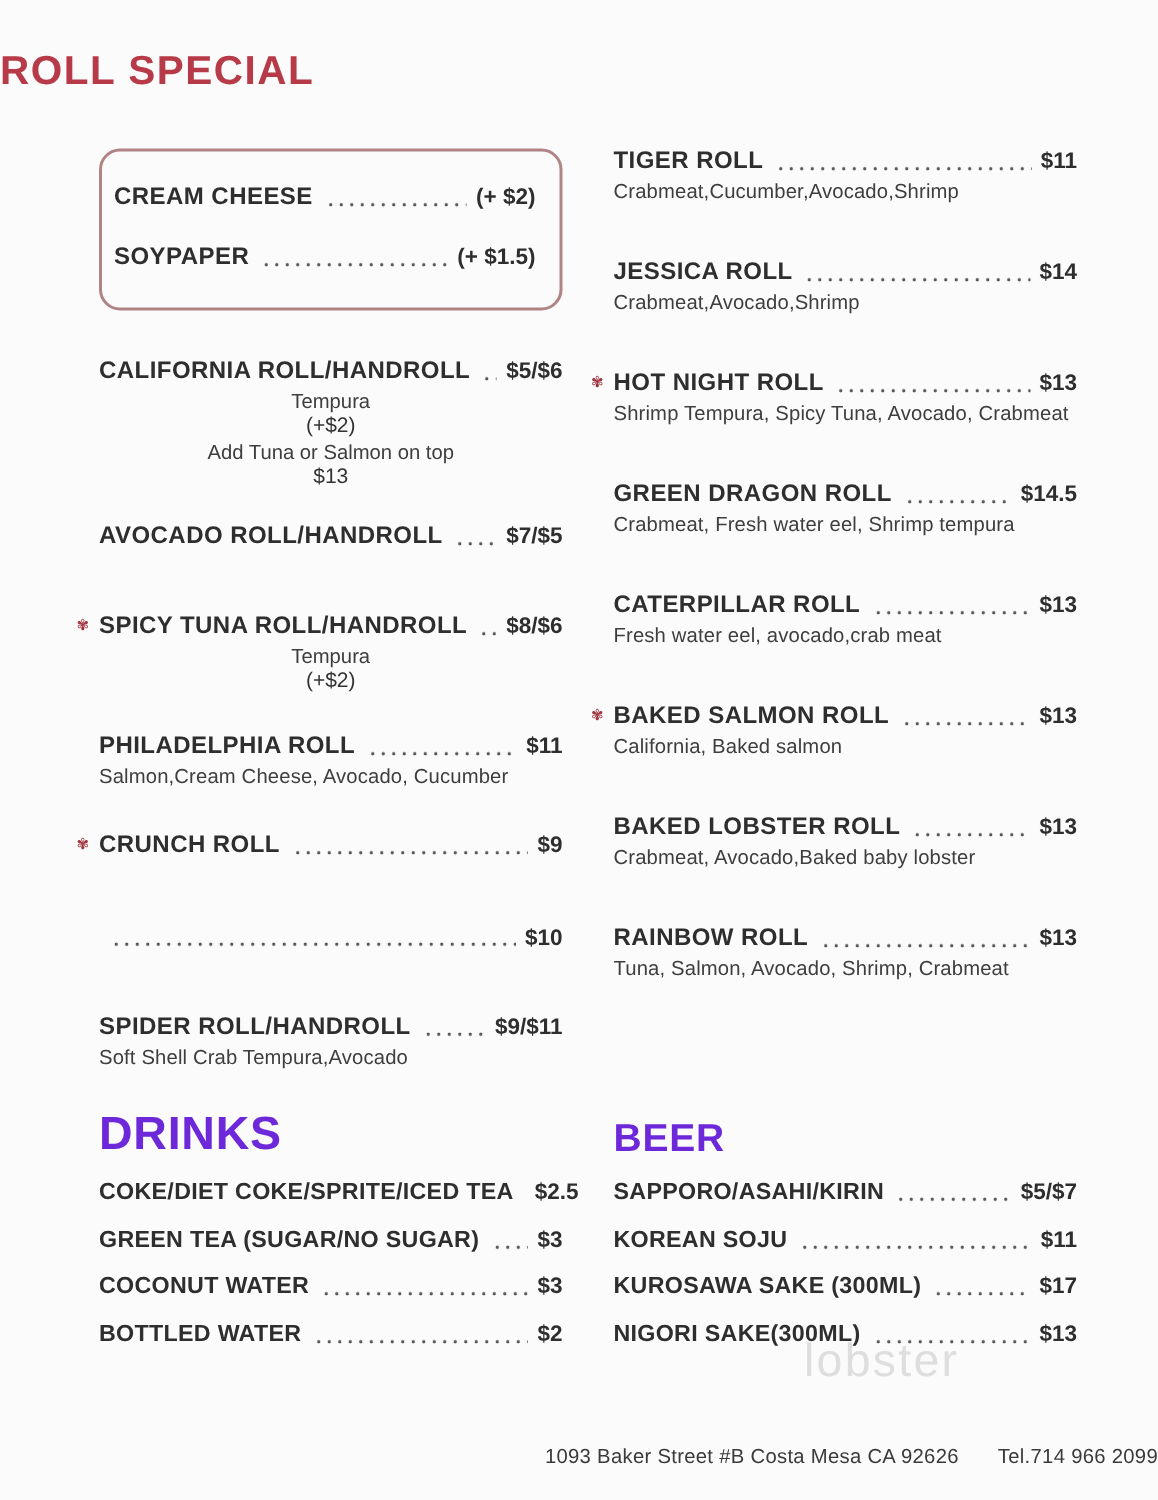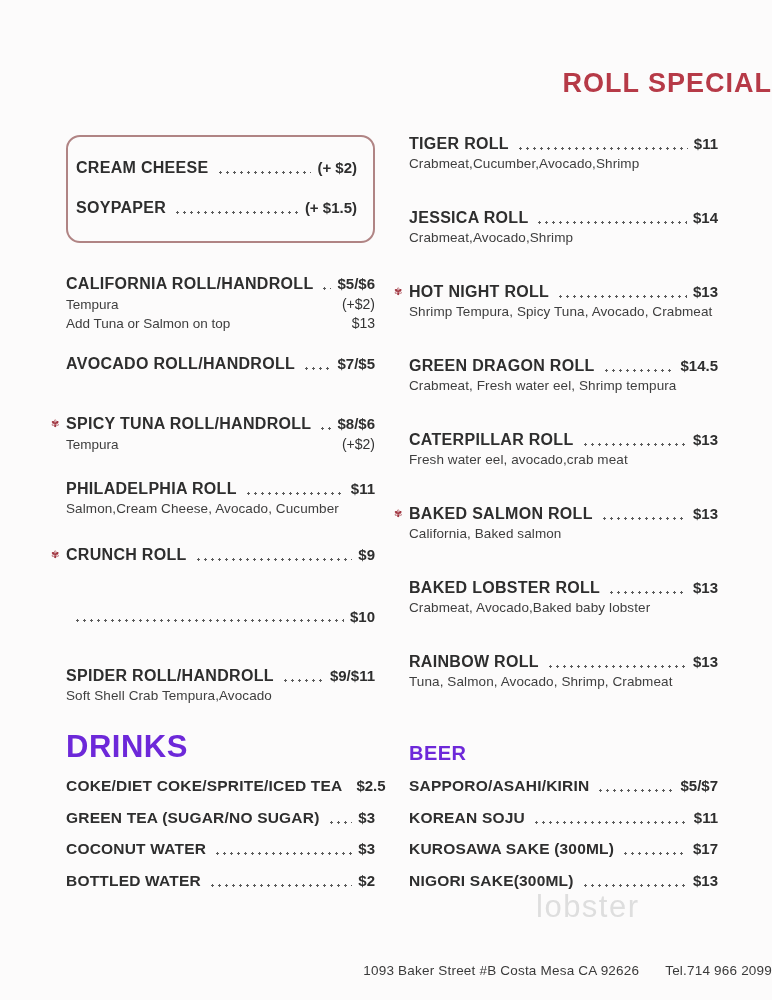--- a/index.html
+++ b/index.html
@@ -6,22 +6,22 @@
   .page {
     position:relative;
     width:772px; height:1000px;
     background:#fcfbfb;
     font-family:"Liberation Sans", sans-serif;
     color:#2e2e2e;
     overflow:hidden;
     box-sizing:border-box;
   }
   .title {
-    text-align:right;
-    padding-top:68px;
+    text-align:left;
+    padding-top:32px;
     font-size:27px;
     font-weight:bold;
     letter-spacing:1px;
     color:#b63a47;
   }
   .grid {
     display:grid;
     grid-template-columns:309px 309px;
     column-gap:34px;
     padding-left:66px;
@@ -54,21 +54,21 @@
   }
   .price { font-size:15px; font-weight:bold; white-space:nowrap; }
   
   .item { position:relative; }
   .item .desc {
     font-size:13.5px; color:#3e3e3e;
     margin-top:3px; letter-spacing:0.1px;
   }
   .sub {
     display:flex; justify-content:space-between; align-items:center;
-    font-size:13.5px; color:#3e3e3e; margin-top:3px;
+    font-size:13.5px; color:#3e3e3e; margin-top:3px;flex-direction:column;
   }
   .sub .sub-price { font-size:14px; color:#333333; }
   .spicy {
     position:absolute; left:-15px; top:4px;
     font-size:10px; color:#a03540; line-height:10px;
   }
   #left-rolls .item:nth-child(1){ margin-bottom:24px; }
   #left-rolls .item:nth-child(2){ margin-bottom:42px; }
   #left-rolls .item:nth-child(3){ margin-bottom:28px; }
   #left-rolls .item:nth-child(4){ margin-bottom:30px; }
@@ -77,21 +77,21 @@
   #right-rolls .item { margin-bottom:38px; }
   #right-rolls .item:last-child { margin-bottom:0; }
   
   .section { padding-top:22px; }
   .section-heading {
     height:40px; display:flex; align-items:flex-end;
     margin-bottom:12px;
     font-weight:bold; color:#6d28d9; letter-spacing:0.5px;
   }
   .drinks .section-heading { font-size:31px; }
-  .beer .section-heading { font-size:20px; }
+  .beer .section-heading { font-size:26px; }
   .section .line { margin-bottom:13.5px; }
   .section .name { font-size:15.5px; letter-spacing:0.2px; }
   
   .watermark {
     position:absolute; left:536px; top:889px;
     font-size:31px; color:#d9d9d9;
     letter-spacing:1.5px; opacity:0.85;
   }
   .footer {
     position:absolute; left:0; right:0; top:963px;

